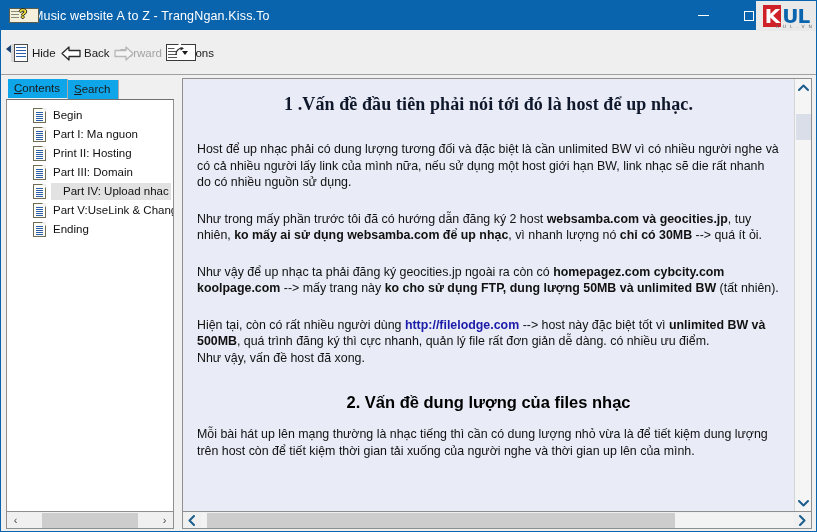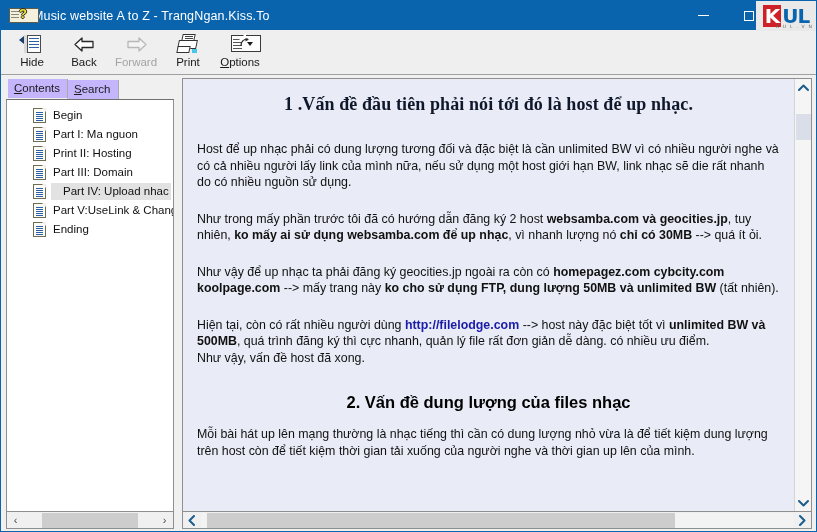--- a/index.html
+++ b/index.html
@@ -145,21 +145,21 @@
     border-bottom: 1px solid #a0a0a0;
     display: flex;
     align-items: flex-start;
     padding-left: 5px;
     user-select: none;
   }
   .tb-btn {
     width: 52px;
     height: 44px;
     display: flex;
-    flex-direction: column;
+    flex-direction: row;
     align-items: center;
     justify-content: flex-start;
     padding-top: 3px;
     cursor: default;
   }
   .tb-btn.disabled { opacity: 1; }
   .tb-icon {
     height: 22px; width: 26px;
     position: relative;
     margin-bottom: 1px;
@@ -294,21 +294,21 @@
     height: 21px;
     padding-left: 2px;
   }
   .tab {
     font-size: 11.5px;
     color: #1a1a1a;
     padding: 3px 7px 3px 6px;
     border-right: 1px solid #a9a9a9;
     line-height: 13px;
     cursor: default;
-    background: #c4b5fd;
+    background: #0ea5e9;
   }
   .tab.active {
     border-bottom: 1px solid #f0f0f0;
   }
   .tab u { text-decoration: underline; }
 
   .tree-box {
     flex: 1;
     margin-top: 0px;
     background: #ffffff;
@@ -578,30 +578,20 @@
       <div class="tb-icon">
         <div class="ic-arrow">
           <svg width="21" height="15" viewBox="0 0 21 15">
             <polygon points="20,7.5 13,1 13,4.5 2,4.5 2,10.5 13,10.5 13,14" fill="#f4f4f4" stroke="#b8b8b8" stroke-width="1.3" stroke-linejoin="round"></polygon>
           </svg>
         </div>
       </div>
       <div class="tb-label">Forward</div>
     </div>
 
-    <div class="tb-btn">
-      <div class="tb-icon ic-print">
-        <div class="paper-top"></div>
-        <div class="lines"></div>
-        <div class="body"></div>
-        <div class="paper-out"></div>
-        <div class="cyan"></div>
-      </div>
-      <div class="tb-label">Print</div>
-    </div>
 
     <div class="tb-btn">
       <div class="tb-icon ic-opt">
         <div class="doc"></div>
         <div class="lines"></div>
         <div class="corner"></div>
         <div class="curve">
           <svg width="9" height="9" viewBox="0 0 9 9">
             <path d="M1,8 C1,2 5,1 8,1" fill="none" stroke="#2a2a2a" stroke-width="1.2"></path>
             <polygon points="5.5,0 9,1.5 5.5,3.5" fill="#2a2a2a"></polygon>

